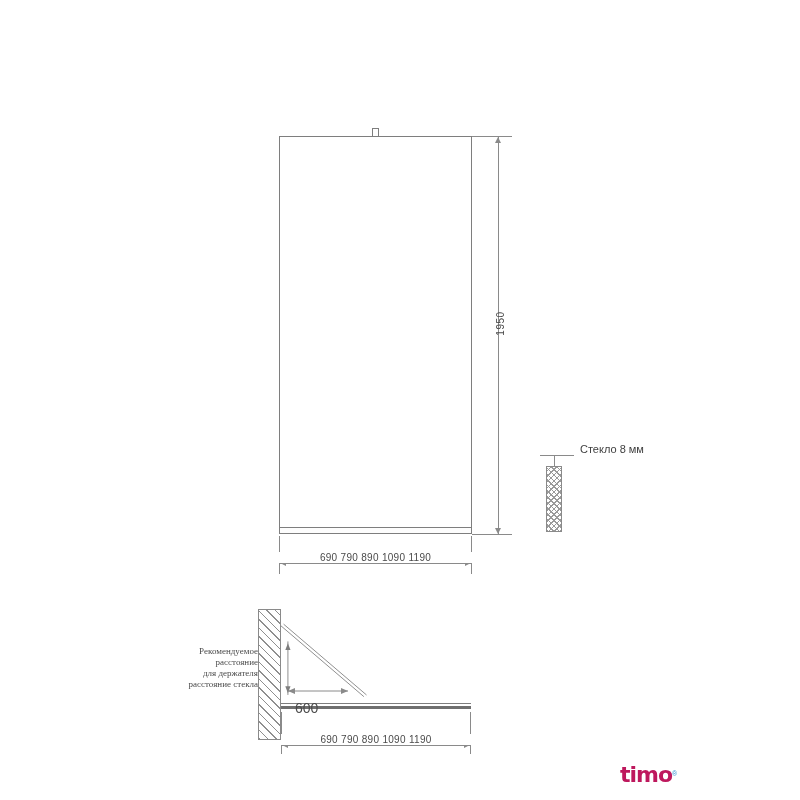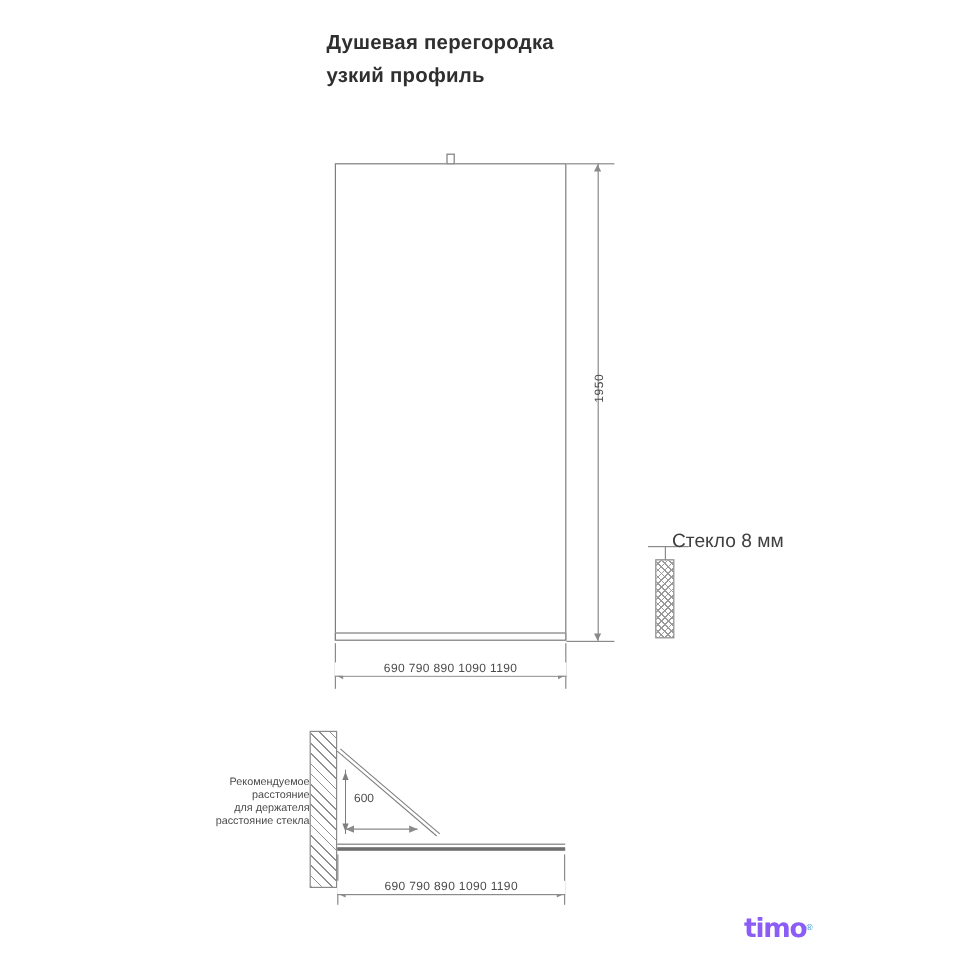--- a/index.html
+++ b/index.html
@@ -187,23 +187,23 @@
   .glass-leader-h {
     position: absolute;
     left: 540px;
     top: 455px;
     width: 34px;
     height: 1px;
     background: #8a8a8a;
   }
   .glass-label {
     position: absolute;
-    left: 560px;
+    left: 580px;
     top: 443px;
-    font-size: 16px;
+    font-size: 11px;
     color: #3f3f3f;
     white-space: nowrap;
   }
 
   
   .wall-hatch {
     position: absolute;
     left: 258px;
     top: 609px;
     width: 23px;
@@ -234,22 +234,22 @@
     position: absolute;
     left: 281px;
     top: 626px;
     width: 95px;
     height: 82px;
     overflow: visible;
   }
   .lbl-600 {
     position: absolute;
     left: 295px;
-    top: 660px;
-    font-size: 10px;
+    top: 700px;
+    font-size: 14px;
     color: #4a4a4a;
   }
   .dim-h2-line {
     position: absolute;
     left: 281px;
     top: 745px;
     width: 190px;
     height: 1px;
     background: #8a8a8a;
   }
@@ -293,54 +293,51 @@
 
   .note {
     position: absolute;
     left: 158px;
     top: 646px;
     width: 100px;
     text-align: right;
     font-size: 9px;
     line-height: 11px;
     color: #4a4a4a;
+    font-family: Liberation Serif, serif;
   }
   .note span { display: block; }
 
   
   .logo {
     position: absolute;
     left: 620px;
     top: 762px;
     width: 70px;
     height: 26px;
   }
   .logo-text {
     font-size: 22px;
     font-weight: bold;
-    color: #8b5cf6;
+    color: #be185d;
     letter-spacing: -1px;
     font-family: "DejaVu Sans", sans-serif;
   }
   .logo-r {
     font-size: 7px;
     vertical-align: super;
     color: #2f8fd0;
   }
   svg { display: block; }
 </style>
 </head>
 <body>
 
 <div id="stage">
 
-  <div class="title">
-    <span>Душевая перегородка</span>
-    <span>узкий профиль</span>
-  </div>
 
   <div class="panel-outline"></div>
   <div class="panel-bottom-bar"></div>
   <div class="holder-stub"></div>
 
   <div class="dim-v-ext-top"></div>
   <div class="dim-v-ext-bot"></div>
   <div class="dim-v-line"></div>
   <div class="arrow-up"></div>
   <div class="arrow-down"></div>

